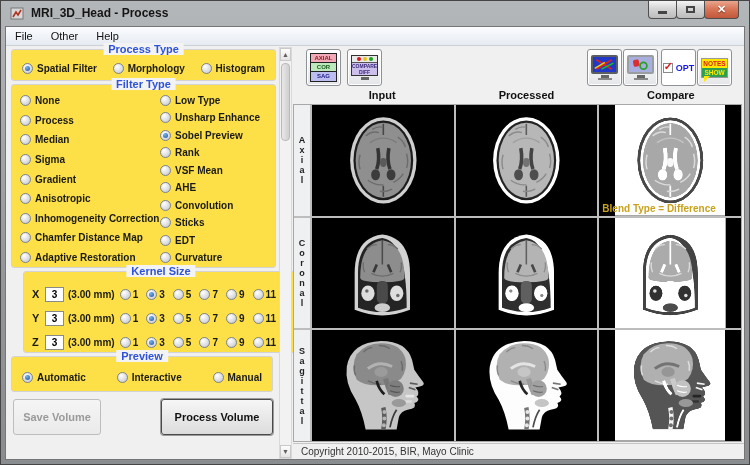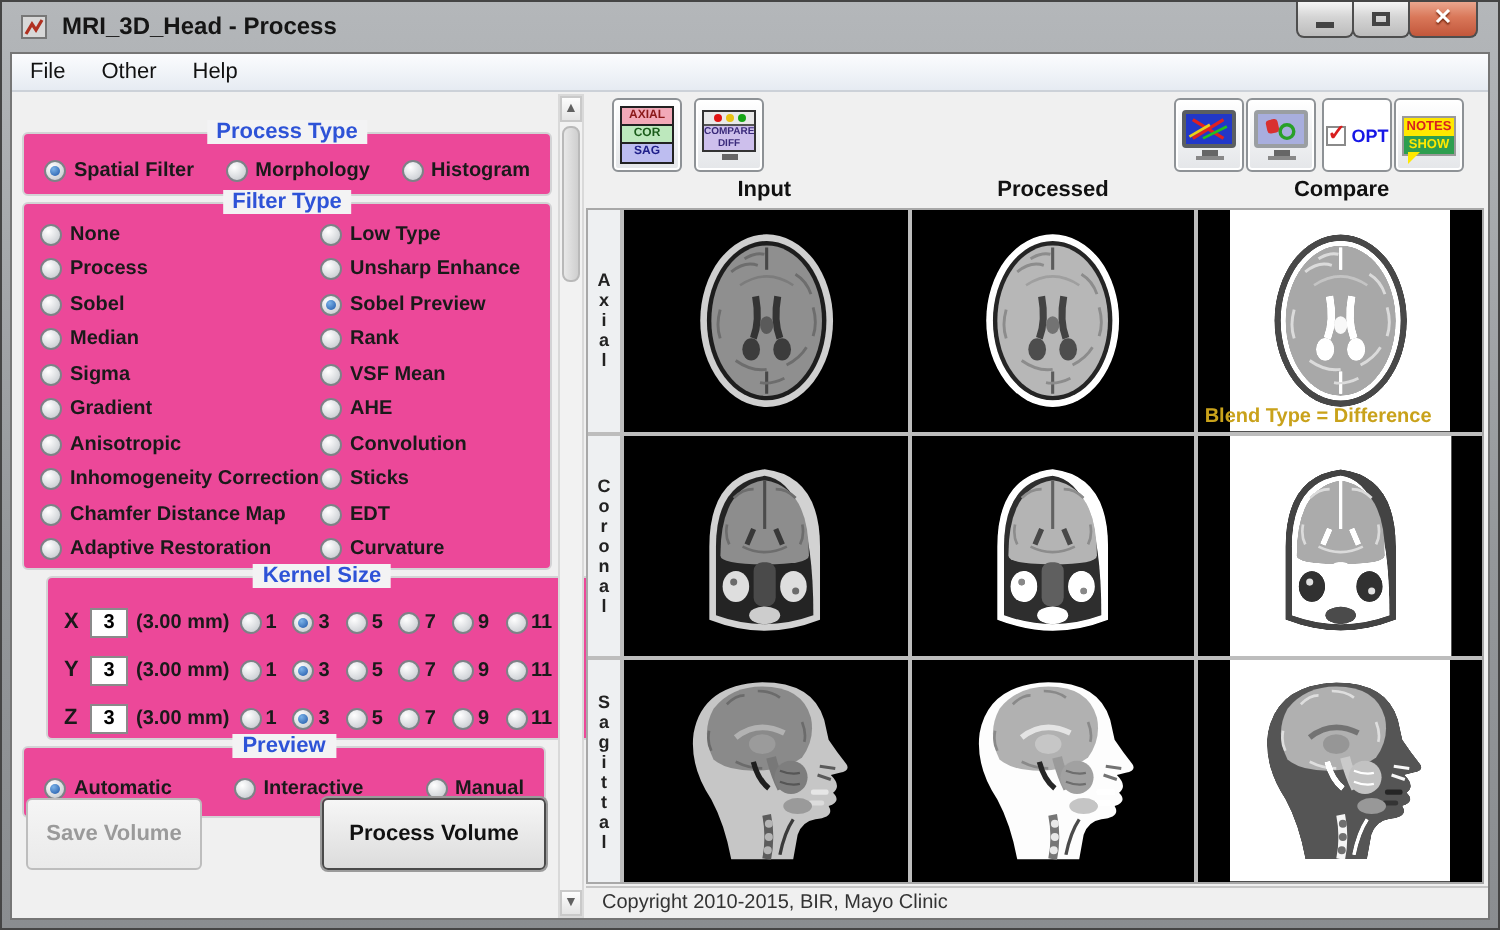--- a/index.html
+++ b/index.html
@@ -17,21 +17,21 @@
   .winbtn .min-glyph{width:9px;height:3px;background:#444;margin-top:6px;}
   .winbtn .max-glyph{width:9px;height:7px;border:2px solid #444;}
   .winbtn.close{width:35px;background:linear-gradient(#eaa68e,#d97759 45%,#c2573b);}
   .winbtn.close .x-glyph{color:#fff;font-size:11px;font-weight:bold;line-height:1;text-shadow:0 1px 1px #7a2a12;}
   
   .client{position:absolute;left:4px;right:4px;top:25px;bottom:4px;background:#f0f0f0;border:1px solid #767676;}
   .menubar{position:absolute;top:0;left:0;right:0;height:19px;display:flex;align-items:center;
     background:linear-gradient(#fbfcfe,#e6ebf2);border-bottom:1px solid #ccd1d8;}
   .menu-item{font-size:11px;color:#111;padding:0 9px;line-height:18px;cursor:default;}
   
-  .group{position:absolute;background:#ec4899;border:1px solid #d3d3d5;border-radius:3px;margin-top:17px;}
+  .group{position:absolute;background:#fde047;border:1px solid #d3d3d5;border-radius:3px;}
   .gtitle{position:absolute;top:-7px;left:50%;transform:translateX(-50%);background:#f3f3f4;
     padding:0 5px;font-size:11px;font-weight:bold;color:#2e53d7;white-space:nowrap;}
   .radio-item{display:inline-flex;align-items:center;gap:4px;white-space:nowrap;cursor:default;}
   .rd{width:11px;height:11px;flex:none;border-radius:50%;border:1px solid #7d8287;position:relative;
     background:radial-gradient(circle at 35% 30%,#ffffff,#d2d5d9 70%,#bcc0c4);}
   .rd.sel::after{content:"";position:absolute;inset:2px;border-radius:50%;
     background:radial-gradient(circle at 35% 30%,#7ab2e8,#1e56a8);}
   .rl{font-size:10px;font-weight:bold;color:#1a1a1a;}
   .opt-row{display:flex;justify-content:space-between;align-items:center;height:100%;padding:6px 10px 0;}
   .filter-cols{display:grid;grid-template-columns:140px 1fr;height:calc(100% - 10px);margin-top:10px;padding:0 2px 4px 8px;}
@@ -215,24 +215,20 @@
             <span class="radio-item">
               <span class="rd"></span>
               <span class="rl">None</span>
             </span>
             <span class="radio-item">
               <span class="rd"></span>
               <span class="rl">Process</span>
             </span>
             <span class="radio-item">
               <span class="rd"></span>
-              <span class="rl">Sobel</span>
-            </span>
-            <span class="radio-item">
-              <span class="rd"></span>
               <span class="rl">Median</span>
             </span>
             <span class="radio-item">
               <span class="rd"></span>
               <span class="rl">Sigma</span>
             </span>
             <span class="radio-item">
               <span class="rd"></span>
               <span class="rl">Gradient</span>
             </span>

